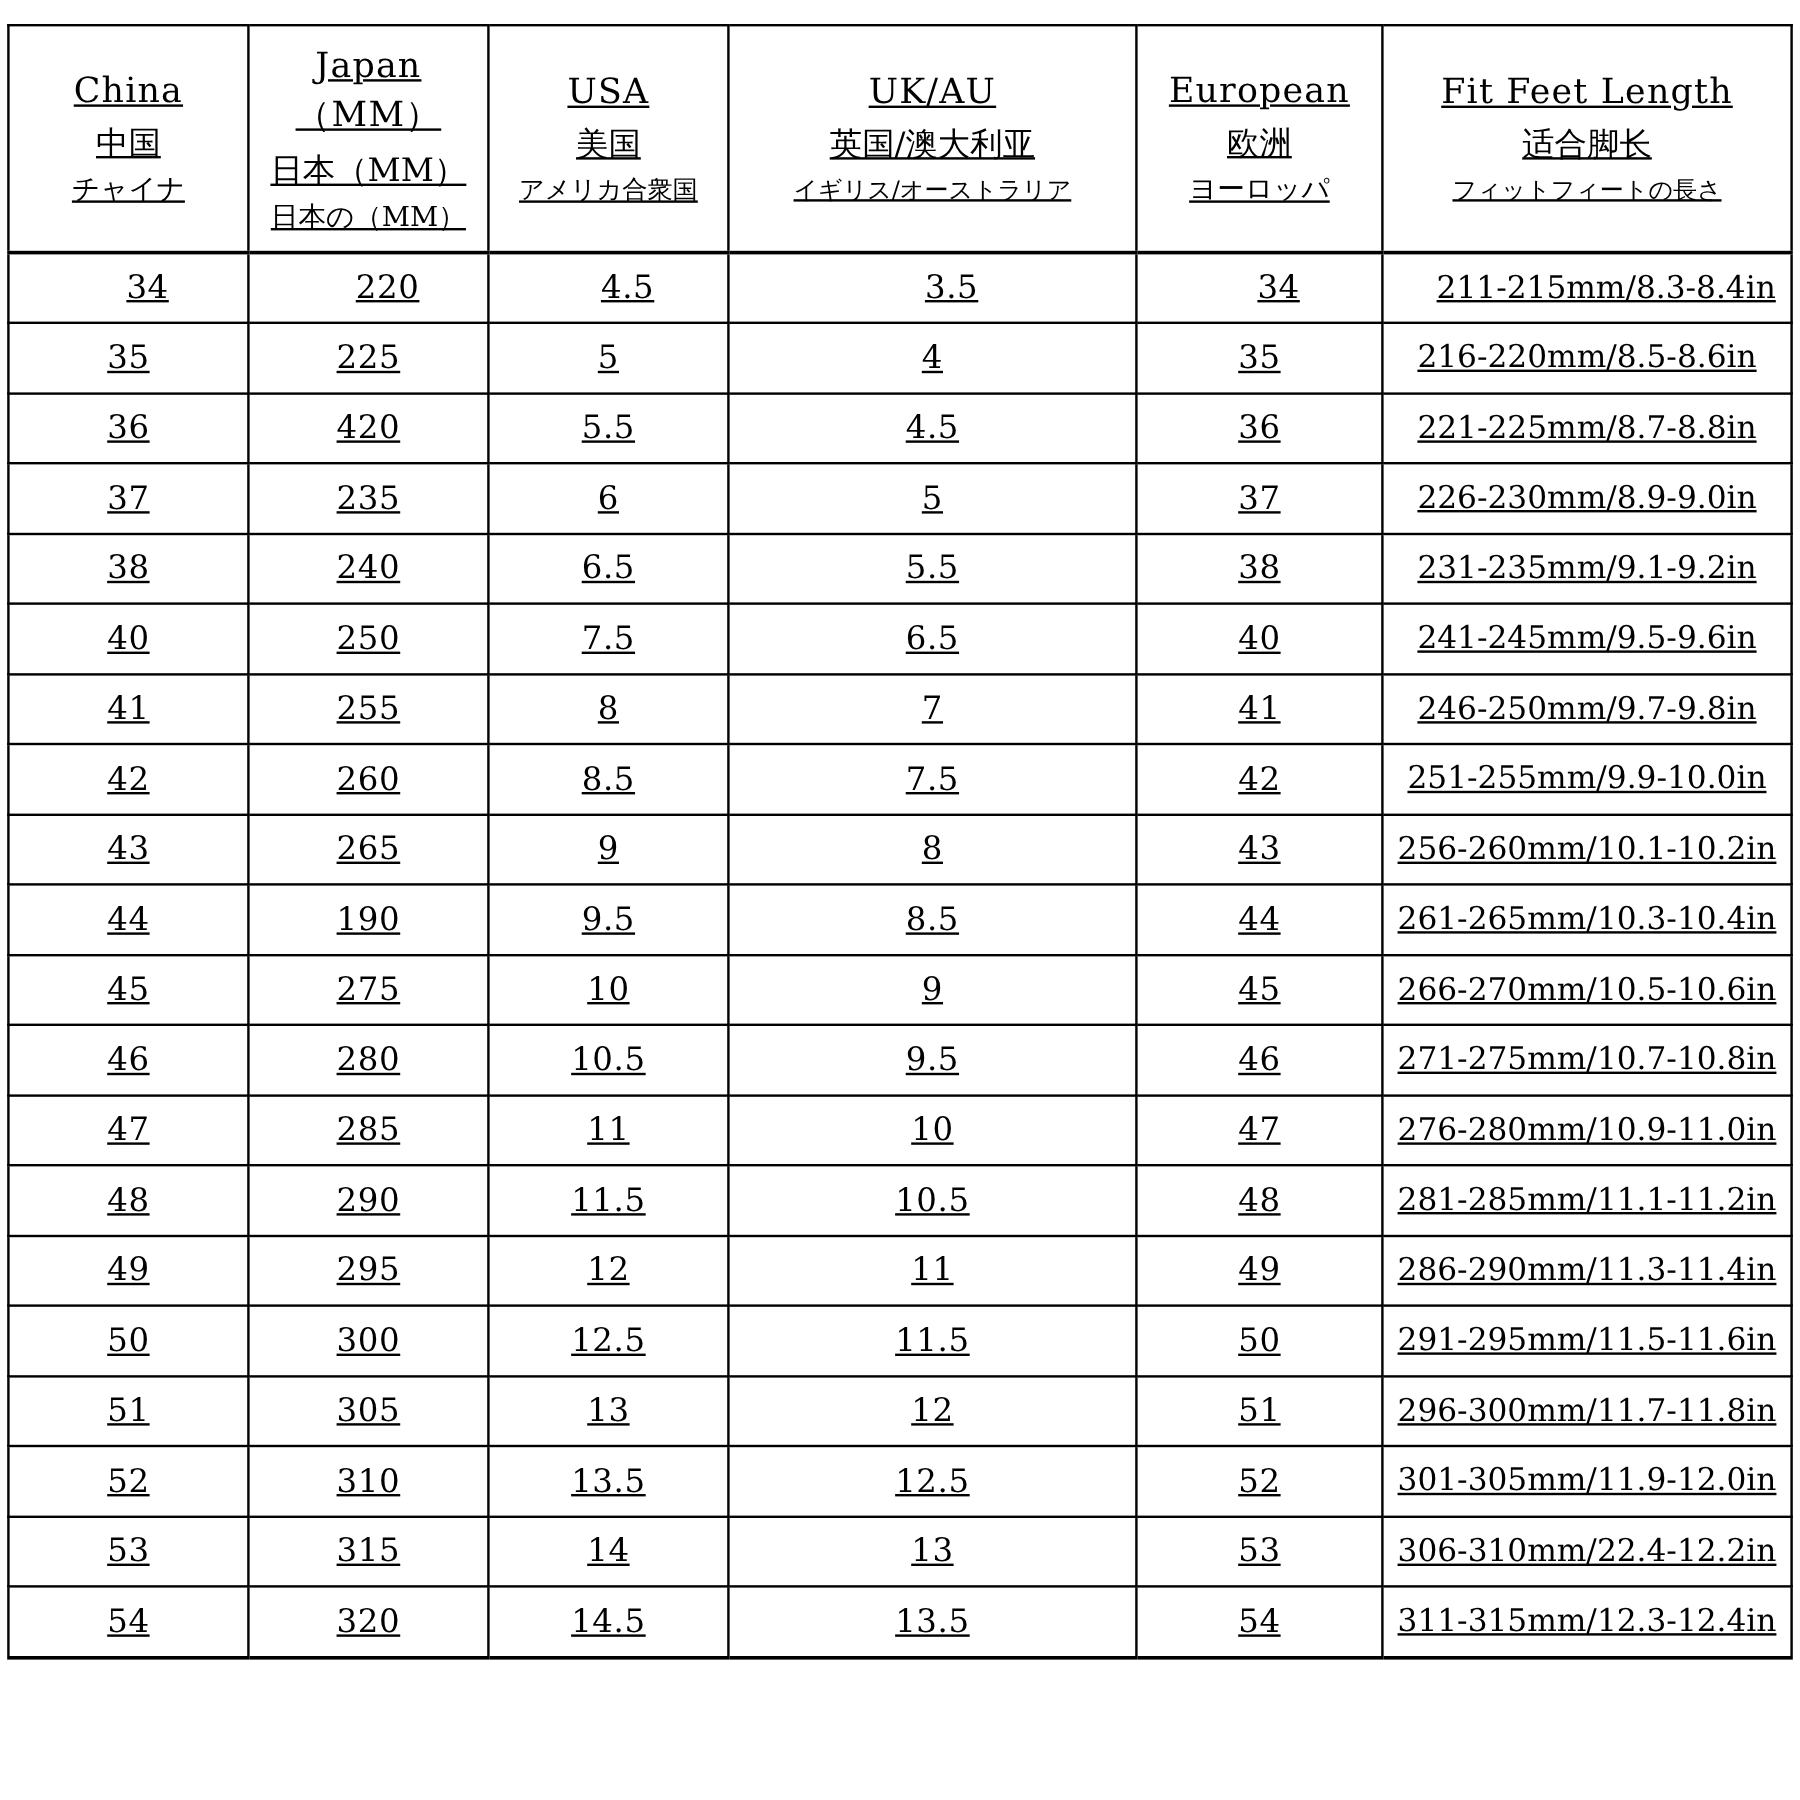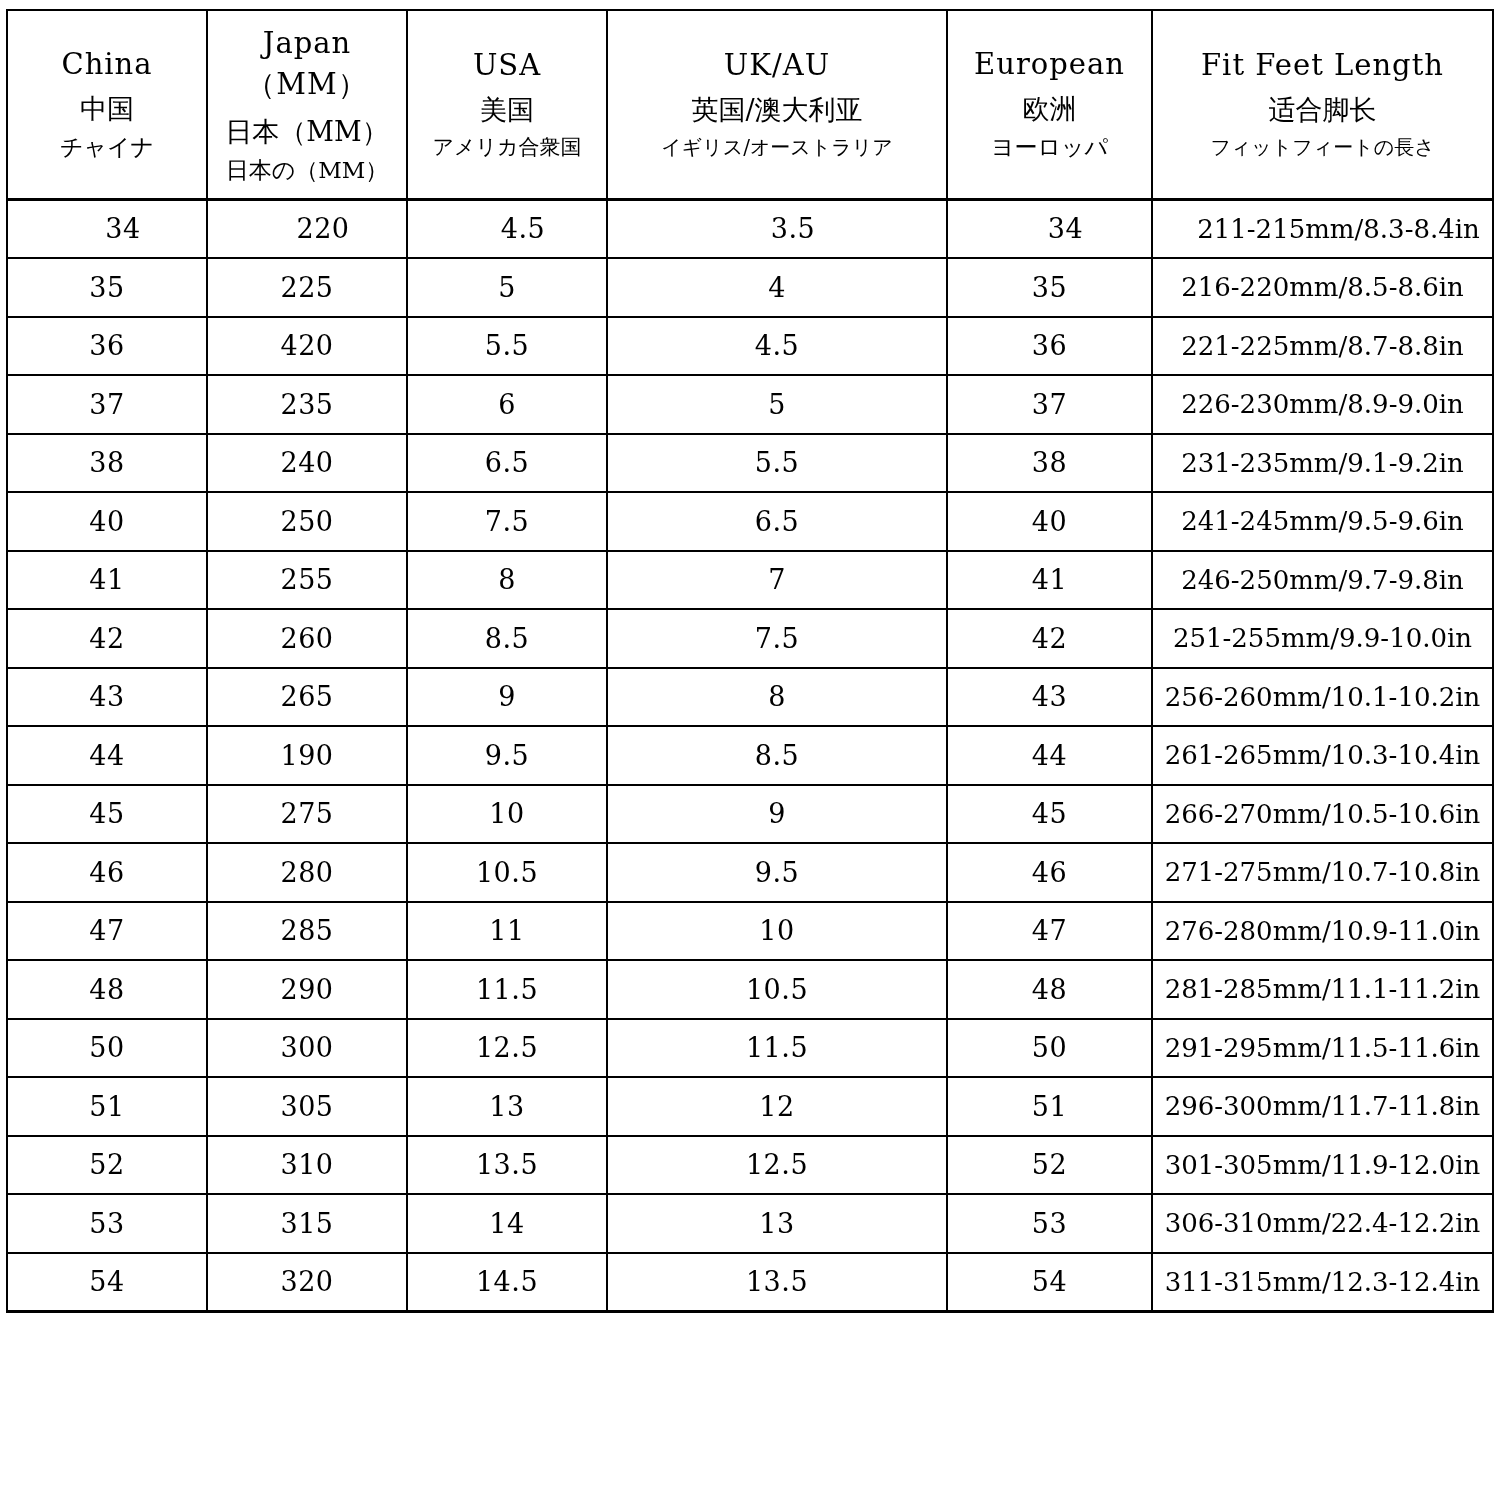--- a/index.html
+++ b/index.html
@@ -18,21 +18,22 @@
     width: 1500px;
     height: 1500px;
     box-sizing: border-box;
     position: relative;
     background: #fff;
   }
   table.size-table {
     border-collapse: collapse;
     table-layout: fixed;
     width: 1486px;
-    margin: 9px 0 0 6px;
+    margin: 20px 0 0 6px;
+    text-decoration: underline;
   }
   table.size-table td,
   table.size-table th {
     border: 2px solid #000000;
     text-align: center;
     vertical-align: middle;
     padding: 0;
     font-weight: normal;
     background: #ffffff;
   }
@@ -268,20 +269,28 @@
         </tr>
         <tr>
           <td class="edge-left">48</td>
           <td>290</td>
           <td>11.5</td>
           <td>10.5</td>
           <td>48</td>
           <td class="len edge-right">281-285mm/11.1-11.2in</td>
         </tr>
         <tr>
+          <td class="edge-left">49</td>
+          <td>295</td>
+          <td>12</td>
+          <td>11</td>
+          <td>49</td>
+          <td class="len edge-right">286-290mm/11.3-11.4in</td>
+        </tr>
+        <tr>
           <td class="edge-left">50</td>
           <td>300</td>
           <td>12.5</td>
           <td>11.5</td>
           <td>50</td>
           <td class="len edge-right">291-295mm/11.5-11.6in</td>
         </tr>
         <tr>
           <td class="edge-left">51</td>
           <td>305</td>

